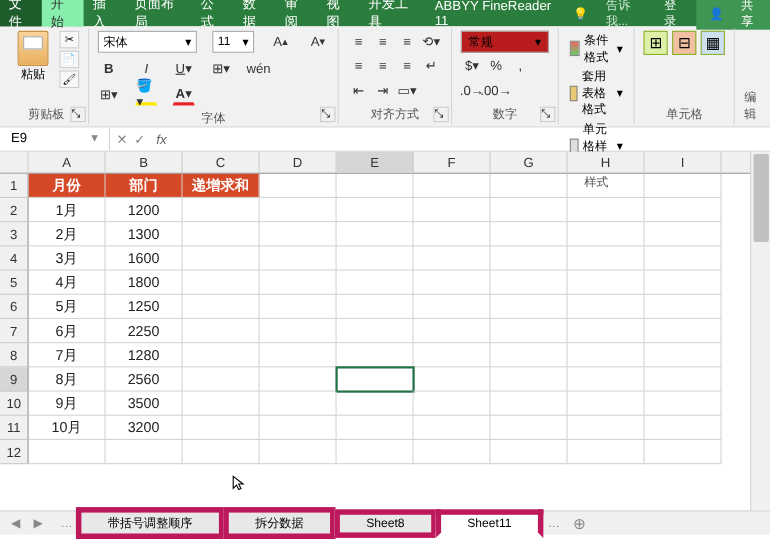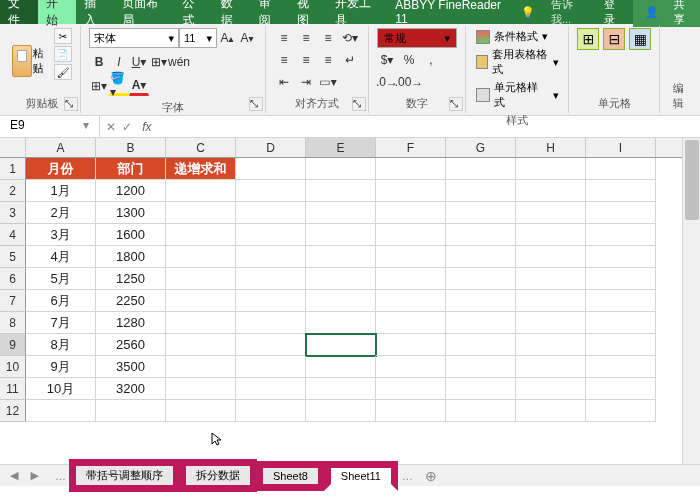--- a/index.html
+++ b/index.html
@@ -7,26 +7,26 @@
 .tabs{background:#2a7d3d;display:flex;height:24px;align-items:center;color:#fff}
 .tab{padding:0 8px;height:24px;display:flex;align-items:center;cursor:pointer;font-size:12px}
 .tab.file{background:#1e5c2c}
 .tab.active{background:#86efac;color:#333}
 .tab-right{margin-left:auto;display:flex;align-items:center;gap:4px}
 .tab-right span{padding:0 6px;font-size:11px}
 .ribbon{background:#f1f1f1;height:92px;border-bottom:1px solid #d4d4d4;display:flex;padding:2px 4px}
 .rgroup{display:flex;flex-direction:column;padding:2px 8px;border-right:1px solid #d4d4d4;position:relative}
 .rgroup-label{text-align:center;font-size:11px;color:#555;margin-top:auto;padding-top:2px}
 .rgroup-content{display:flex;gap:4px;flex:1}
-.paste-btn{display:flex;flex-direction:row;align-items:center;width:36px}
+.paste-btn{display:flex;flex-direction:column;align-items:center;width:36px}
 .paste-icon{width:28px;height:32px;background:linear-gradient(#f9d49a,#e8b060);border:1px solid #c89040;border-radius:2px;position:relative}
 .paste-icon::after{content:"";position:absolute;top:4px;left:4px;right:4px;bottom:14px;background:#fff;border:1px solid #aaa}
 .mini-btns{display:flex;flex-direction:column;gap:2px;margin-left:2px}
 .mini-btn{width:18px;height:16px;border:1px solid #ccc;background:#f8f8f8;display:flex;align-items:center;justify-content:center;font-size:10px}
-.font-row{display:flex;gap:0;margin-bottom:2px;align-items:center}
+.font-row{display:flex;gap:14px;margin-bottom:2px;align-items:center}
 .font-sel{border:1px solid #aaa;background:#fff;padding:1px 4px;font-size:11px;width:90px;height:20px;display:flex;align-items:center;justify-content:space-between}
 .size-sel{border:1px solid #aaa;background:#fff;padding:1px 4px;font-size:11px;width:38px;height:20px;display:flex;align-items:center;justify-content:space-between}
 .ibtn{width:20px;height:20px;display:flex;align-items:center;justify-content:center;border:1px solid transparent;font-size:12px;color:#333}
 .color-line{border-bottom:3px solid #e8252c}
 .color-line-y{border-bottom:3px solid #ffe600}
 .align-cols{display:flex;flex-direction:column;gap:2px}
 .align-row{display:flex;gap:2px}
 .numfmt{display:flex;flex-direction:column;gap:2px}
 .numfmt-sel{border:1px solid #aaa;background:#b91c1c;padding:1px 6px;height:20px;width:80px;display:flex;align-items:center;justify-content:space-between;font-size:11px}
 .style-col{display:flex;flex-direction:column;gap:1px}
@@ -49,21 +49,21 @@
 .rh.sel{background:#d6d6d6}
 .cells{position:relative}
 .row{display:flex;height:22px}
 .cell{width:70px;height:22px;border-right:1px solid #d4d4d4;border-bottom:1px solid #d4d4d4;font-size:13px;display:flex;align-items:center;justify-content:center;color:#222}
 .cell.hdr{background:#d64928;color:#fff;font-weight:bold}
 .cell.selected{outline:2px solid #217346;outline-offset:-1px;background:#fff}
 .scroll-v{width:18px;background:#f0f0f0;border-left:1px solid #d4d4d4;position:absolute;right:0;top:0;bottom:0}
 .scroll-thumb{background:#c0c0c0;width:14px;margin:2px;height:80px;border-radius:2px}
 .sheet-tabs{height:22px;background:#f0f0f0;border-top:1px solid #d4d4d4;display:flex;align-items:center;padding:0 4px;font-size:11px}
 .st-nav{color:#888;padding:0 6px}
-.st-tab{padding:2px 10px;border:7px solid #be185d;background:#e8e8e8;margin-left:-1px}
+.st-tab{padding:2px 24px;border:5px solid #be185d;background:#e8e8e8;margin-left:-1px}
 .st-tab.on{background:#fff;border-bottom-color:#fff}
 .st-add{padding:0 8px;color:#888;font-size:14px}
 .corner-tri{width:14px;height:14px;border:1px solid #ccc;font-size:10px;margin-left:2px}
 .cursor{position:absolute;width:16px;height:16px;pointer-events:none}
 .cursor::before{content:"";position:absolute;border-left:2px solid #000;border-top:2px solid #000;width:8px;height:8px;transform:rotate(45deg);top:2px;left:4px}
 .share-btn{background:#3f9652;padding:3px 8px;display:flex;align-items:center;gap:3px}
 </style>
 </head>
 <body>
 

